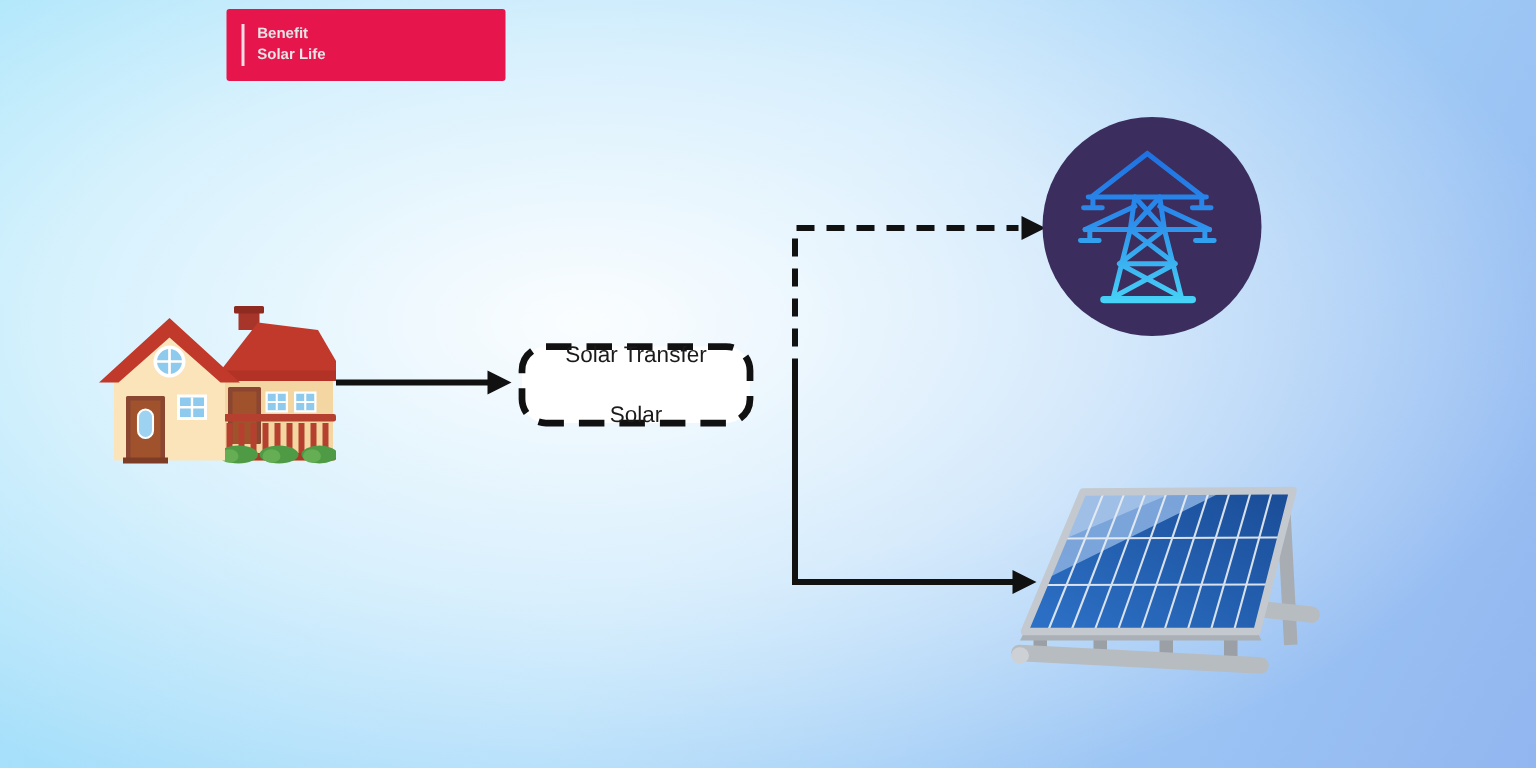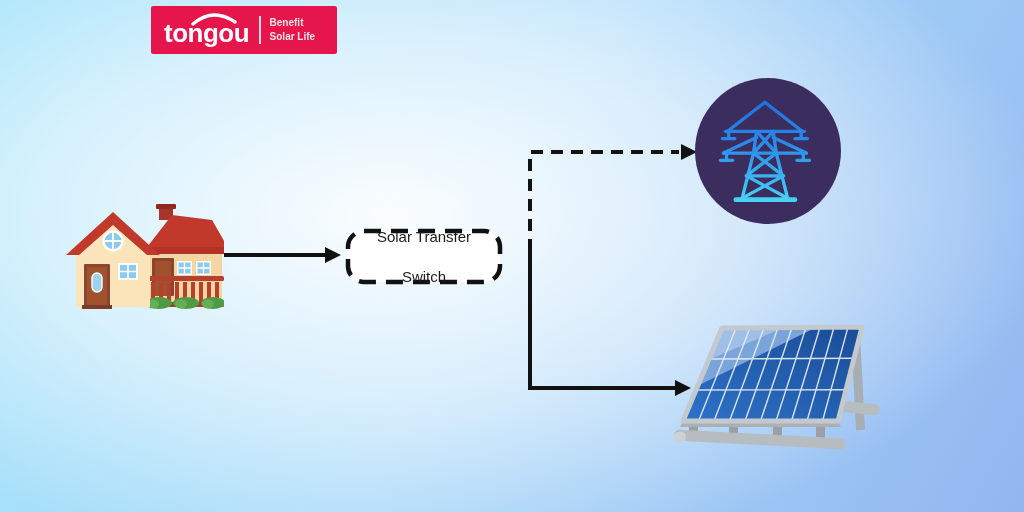--- a/index.html
+++ b/index.html
@@ -48,26 +48,20 @@
   }
   .grid-circle svg{width:114px; height:114px;}
   .solar{position:absolute; left:666px; top:312px; width:215px; height:140px;}
 </style>
 </head>
 <body>
 
 <div class="stage">
 
   <div class="logo" style="background-color: rgb(230, 22, 77);">
-    <div class="logo-brand-wrap">
-      <span class="logo-brand">tongou</span>
-      <svg class="logo-arc" viewBox="0 0 48 16">
-        <path d="M3 13 Q 23 -4 45 11" fill="none" stroke="#ffffff" stroke-width="3.4" stroke-linecap="round"></path>
-      </svg>
-    </div>
     <div class="logo-sep"></div>
     <div class="logo-tagline">
       <span>Benefit</span>
       <span>Solar Life</span>
     </div>
   </div>
 
   <svg class="connectors" viewBox="0 0 1024 512">
 
     <path d="M224 255 H326" stroke="#111" stroke-width="4" fill="none"></path>
@@ -149,21 +143,21 @@
       <path d="M64 62 V75 M56 68.5 H72" stroke="#fff" stroke-width="1.6"></path>
     </g>
   </svg>
 
   <div class="switch-box">
     <svg class="switch-border" viewBox="0 0 158 57" preserveAspectRatio="none">
       <rect x="3" y="3" width="152" height="51" rx="16" fill="#ffffff" stroke="#111111" stroke-width="4.5" stroke-dasharray="17 10"></rect>
     </svg>
     <div class="switch-label">
       <span>Solar Transfer</span>
-      <span>Switch</span>
+      <span>Solar</span>
     </div>
   </div>
 
   <div class="grid-circle" style="background-color: rgb(59, 46, 95);">
     <svg viewBox="0 0 110 110">
       <defs>
         <linearGradient id="towerGrad" gradientUnits="userSpaceOnUse" x1="55" y1="106" x2="55" y2="4">
           <stop offset="0" stop-color="#49d6f7"></stop>
           <stop offset="0.55" stop-color="#2b8ceb"></stop>
           <stop offset="1" stop-color="#1e6fe0"></stop>

